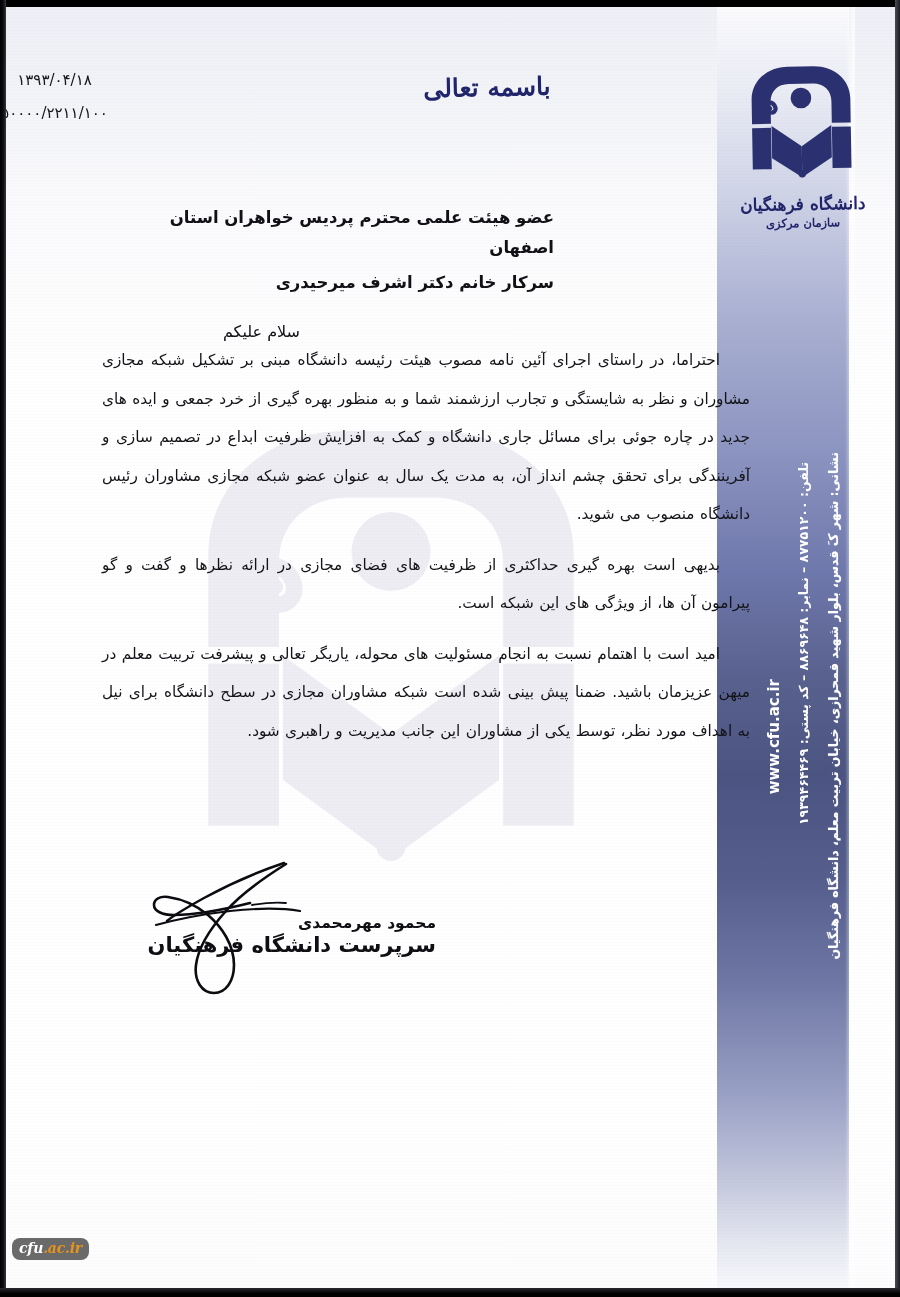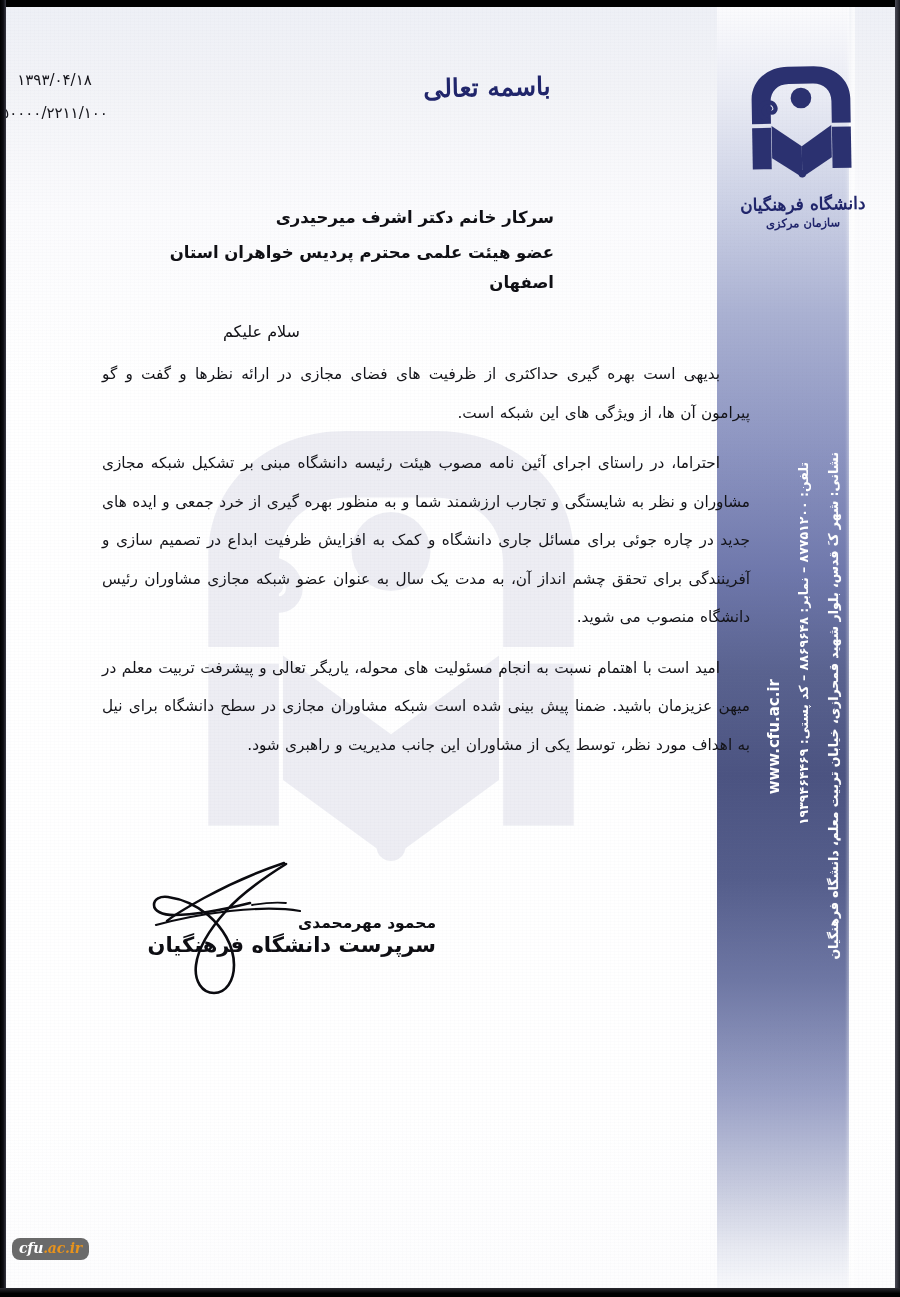--- a/index.html
+++ b/index.html
@@ -225,21 +225,20 @@
     color:#101015;
   }
   .addressee div+div{margin-top:5px;}
 
   .salam{
     font-size:16px;
     font-weight:400;
     text-align:right;
     padding-right:450px;
     letter-spacing:2.5px;
-    margin-bottom:14px;
     color:#101015;
   }
 
   .para{
     font-size:15.3px;
     line-height:38.5px;
     text-align:justify;
     text-justify:inter-word;
     text-indent:30px;
     margin:0 0 12px 0;
@@ -348,28 +347,28 @@
         <circle cx="110" cy="200" r="6.5" fill="#2b3170"></circle>
         <path d="M52 106 c-13 -4 -19 -17 -11 -26 c7 -8 21 -7 24 3 c2 7 -4 11 -9 9 c-4 -1 -4 -6 0 -7" fill="none" stroke="#2b3170" stroke-width="7.5" stroke-linecap="round"></path>
       </svg>
       <div class="logo-name">دانشگاه فرهنگیان</div>
       <div class="logo-sub">سازمان مرکزی</div>
     </div>
 
     <div class="doc-body">
 
       <div class="addressee">
+        <div>عضو هیئت علمی محترم پردیس خواهران استان اصفهان</div>
         <div>سرکار خانم دکتر اشرف میرحیدری</div>
-        <div>عضو هیئت علمی محترم پردیس خواهران استان اصفهان</div>
       </div>
 
       <div class="salam">سلام علیکم</div>
 
+      <p class="para">احتراما، در راستای اجرای آئین نامه مصوب هیئت رئیسه دانشگاه مبنی بر تشکیل شبکه مجازی مشاوران و نظر به شایستگی و تجارب ارزشمند شما و به منظور بهره گیری از خرد جمعی و ایده های جدید در چاره جوئی برای مسائل جاری دانشگاه و کمک به افزایش ظرفیت ابداع در تصمیم سازی و آفرینندگی برای تحقق چشم انداز آن، به مدت یک سال به عنوان عضو شبکه مجازی مشاوران رئیس دانشگاه منصوب می شوید.</p>
       <p class="para">بدیهی است بهره گیری حداکثری از ظرفیت های فضای مجازی در ارائه نظرها و گفت و گو پیرامون آن ها، از ویژگی های این شبکه است.</p>
-      <p class="para">احتراما، در راستای اجرای آئین نامه مصوب هیئت رئیسه دانشگاه مبنی بر تشکیل شبکه مجازی مشاوران و نظر به شایستگی و تجارب ارزشمند شما و به منظور بهره گیری از خرد جمعی و ایده های جدید در چاره جوئی برای مسائل جاری دانشگاه و کمک به افزایش ظرفیت ابداع در تصمیم سازی و آفرینندگی برای تحقق چشم انداز آن، به مدت یک سال به عنوان عضو شبکه مجازی مشاوران رئیس دانشگاه منصوب می شوید.</p>
       <p class="para">امید است با اهتمام نسبت به انجام مسئولیت های محوله، یاریگر تعالی و پیشرفت تربیت معلم در میهن عزیزمان باشید. ضمنا پیش بینی شده است شبکه مشاوران مجازی در سطح دانشگاه برای نیل به اهداف مورد نظر، توسط یکی از مشاوران این جانب مدیریت و راهبری شود.</p>
     </div>
 
     <div class="sig-ink">
       <svg viewBox="0 0 230 150" xmlns="http://www.w3.org/2000/svg" aria-hidden="true">
         <g fill="none" stroke="#0b0b10" stroke-linecap="round" stroke-linejoin="round">
           <path d="M150 10 C120 20 92 33 70 45 C52 55 40 62 33 68" stroke-width="2.4"></path>
           <path d="M152 11 C128 26 106 42 92 58 C74 78 64 96 62 112 C60 128 68 140 80 140
                    C92 140 100 128 100 112 C100 92 88 74 74 62 C62 52 48 46 34 44
                    C26 43 20 46 20 52 C20 58 28 62 40 62 C62 62 92 56 116 50" stroke-width="2.6"></path>

